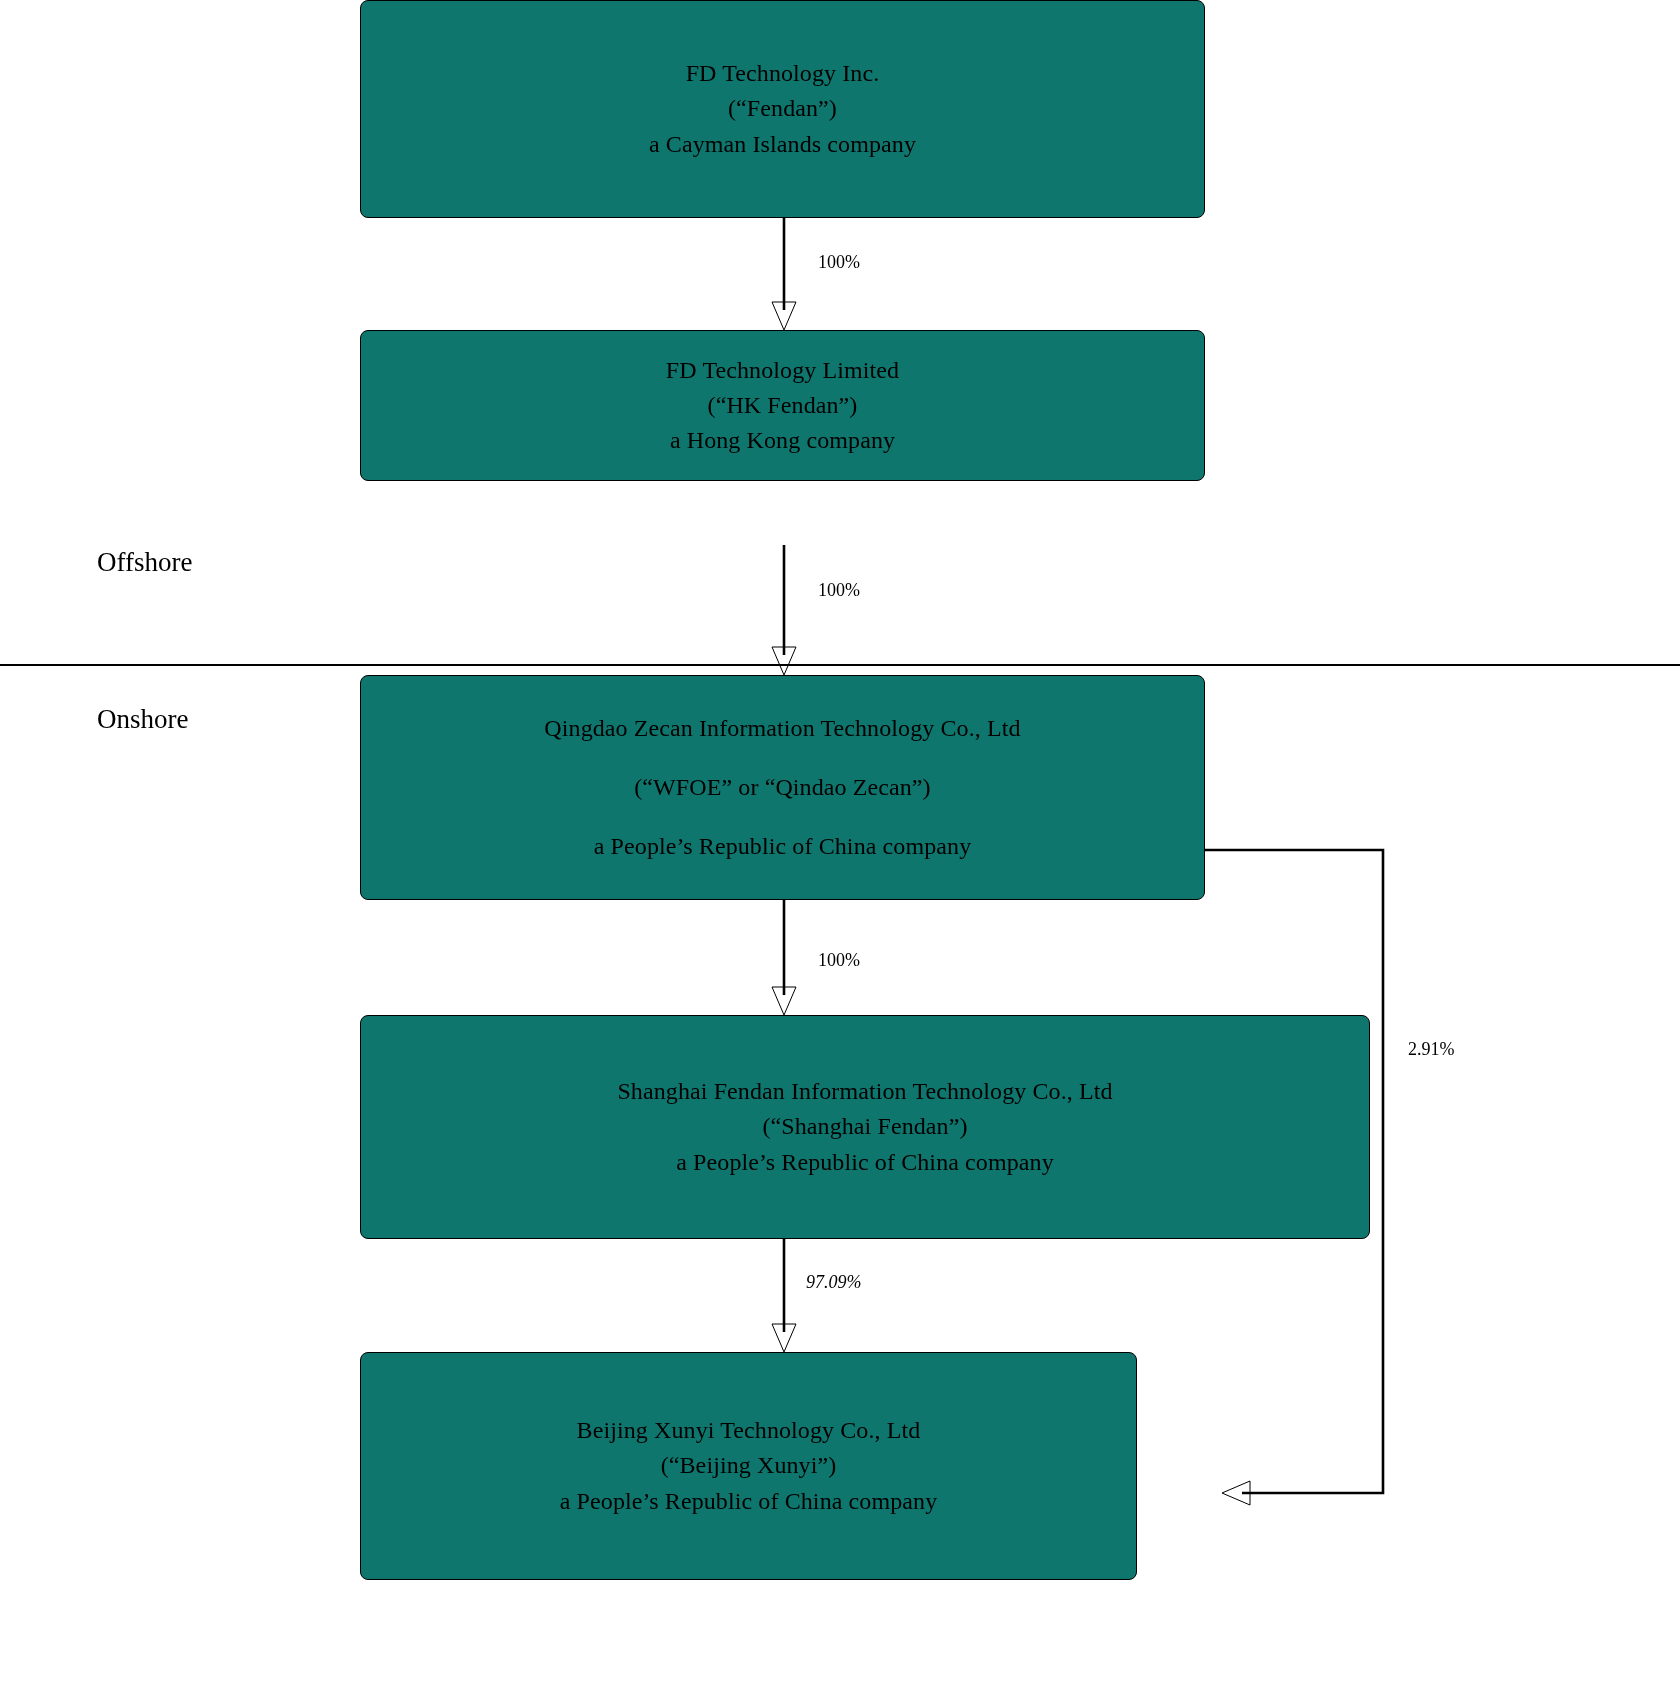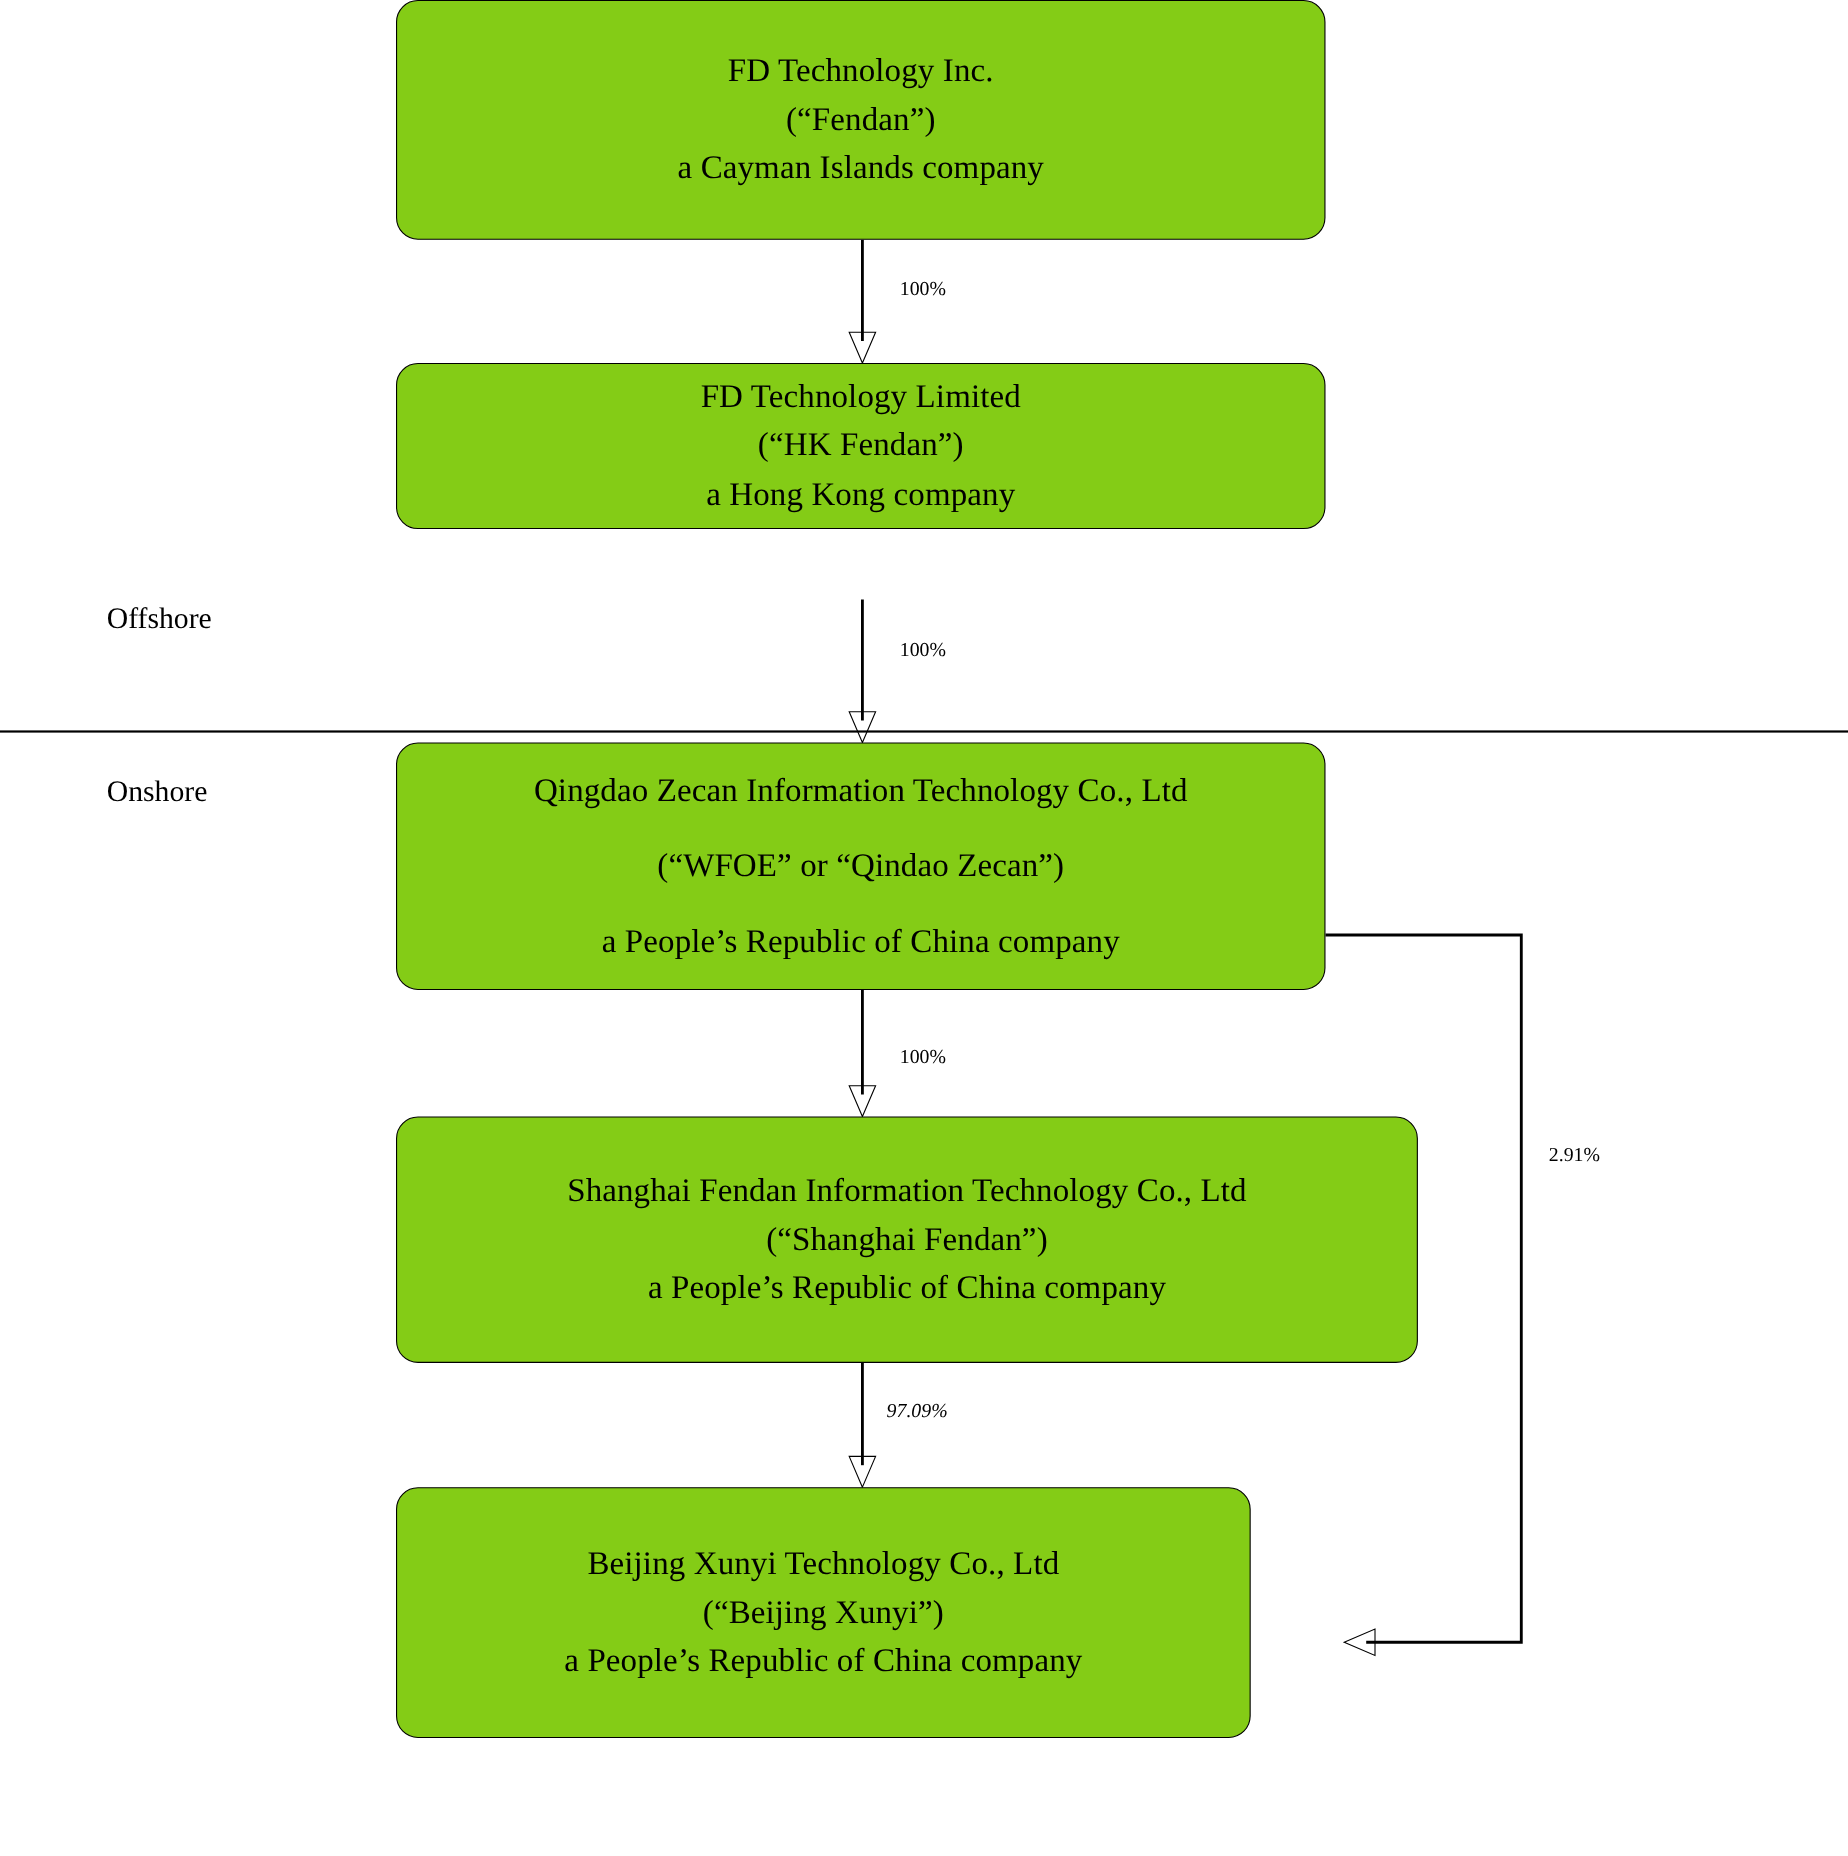--- a/index.html
+++ b/index.html
@@ -16,29 +16,29 @@
     width: 1680px;
     height: 1687px;
     background: #ffffff;
     overflow: hidden;
   }
   
   .entity-box {
     position: absolute;
     box-sizing: border-box;
     border: 1.6px solid #000000;
-    border-radius: 20px;
-    background: #84cc16;
+    border-radius: 8px;
+    background: #0f766e;
     display: flex;
     flex-direction: column;
     align-items: center;
     justify-content: center;
     text-align: center;
     line-height: 1.47;
-    font-size: 30px;
+    font-size: 24px;
     letter-spacing: 0.1px;
   }
   .entity-box .ln {
     display: block;
     white-space: nowrap;
   }
   
   .section-label {
     position: absolute;
     font-size: 27px;
@@ -120,21 +120,21 @@
     <span class="ln">(“HK Fendan”)</span>
     <span class="ln">a Hong Kong company</span>
   </div>
 
   <div class="entity-box" style="left:360px; top:675px; width:845px; height:225px;gap:24px;">
     <span class="ln">Qingdao Zecan Information Technology Co., Ltd</span>
     <span class="ln">(“WFOE” or “Qindao Zecan”)</span>
     <span class="ln">a People’s Republic of China company</span>
   </div>
 
-  <div class="entity-box" style="left:360px; top:1015px; width:929px; height:224px;">
+  <div class="entity-box" style="left:360px; top:1015px; width:1010px; height:224px;">
     <span class="ln">Shanghai Fendan Information Technology Co., Ltd</span>
     <span class="ln">(“Shanghai Fendan”)</span>
     <span class="ln">a People’s Republic of China company</span>
   </div>
 
   <div class="entity-box" style="left:360px; top:1352px; width:777px; height:228px;">
     <span class="ln">Beijing Xunyi Technology Co., Ltd</span>
     <span class="ln">(“Beijing Xunyi”)</span>
     <span class="ln">a People’s Republic of China company</span>
   </div>

